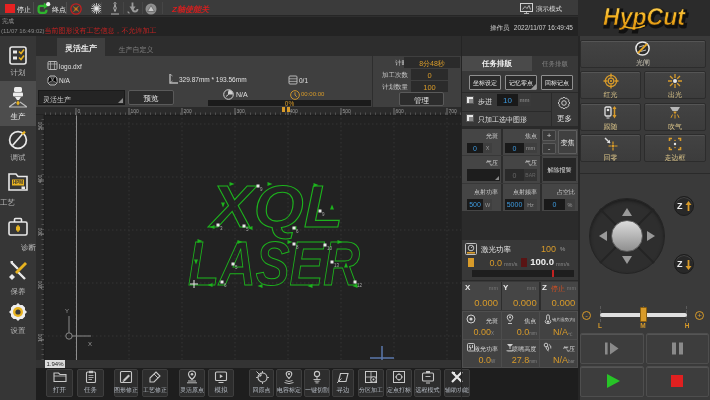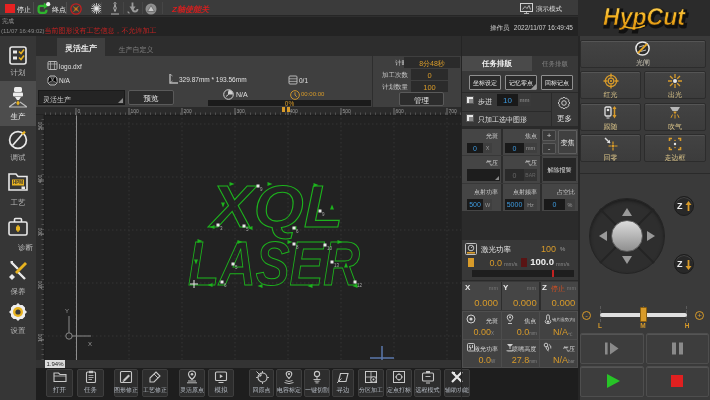--- a/index.html
+++ b/index.html
@@ -114,29 +114,29 @@
   <path d="M14.2 4.2 L17 1.6" stroke="#e8b320" stroke-width="2.2"></path>
 </svg>
 <div class="abs" style="left:0;top:153px;width:36px;text-align:center;font-size:7.5px;color:#b8b8b8;">调试</div>
 
 <svg class="abs" style="left:8px;top:171px;" width="20" height="21" viewBox="0 0 20 21">
   <path d="M1 3 H8 L10 5.5 H19 V19 H1 Z" fill="none" stroke="#e8e8e8" stroke-width="1.6"></path>
   <rect x="4" y="8.5" width="12" height="6" fill="#e8b320"></rect>
   <text x="5" y="13.4" font-size="4.5" font-weight="bold" fill="#333">HPM</text>
   <rect x="13.5" y="15.5" width="3.5" height="2.5" fill="#e8e8e8"></rect>
 </svg>
-<div class="abs" style="left:0;top:198px;width:36px;text-align:center;font-size:7.5px;color:#b8b8b8;">工艺</div>
+<div class="abs" style="left:0;top:198px;width:36px;text-align:left;font-size:7.5px;color:#b8b8b8;">工艺</div>
 
 <svg class="abs" style="left:8px;top:217px;" width="20" height="20" viewBox="0 0 20 20">
   <rect x="1" y="5" width="18" height="13" rx="1.5" fill="none" stroke="#e8e8e8" stroke-width="1.6"></rect>
   <path d="M6.5 5 V2.5 Q6.5 1.5 7.5 1.5 H12.5 Q13.5 1.5 13.5 2.5 V5" fill="none" stroke="#e8e8e8" stroke-width="1.6"></path>
   <rect x="8" y="9.5" width="4" height="4" fill="#e8b320"></rect>
   <rect x="9.2" y="8.2" width="1.6" height="6.6" fill="#e8b320"></rect>
 </svg>
-<div class="abs" style="left:0;top:243px;width:36px;text-align:left;font-size:7.5px;color:#b8b8b8;padding-left:18px;">诊断</div>
+<div class="abs" style="left:0;top:243px;width:36px;text-align:right;font-size:7.5px;color:#b8b8b8;">诊断</div>
 
 <svg class="abs" style="left:8px;top:260px;" width="20" height="21" viewBox="0 0 20 21">
   <path d="M3 2 L10 9 M10 12 L17 19" stroke="#e8e8e8" stroke-width="2.4"></path>
   <path d="M2 1 L5 1 L5 4 Z" fill="#e8e8e8"></path>
   <path d="M17 2 L19 4 L9 14 L7 12 Z" fill="#e8b320"></path>
   <path d="M4 14 L7 17 L4 20 L1 17 Z" fill="#e8e8e8"></path>
 </svg>
 <div class="abs" style="left:0;top:287px;width:36px;text-align:center;font-size:7.5px;color:#b8b8b8;">保养</div>
 
 <svg class="abs" style="left:8px;top:302px;" width="20" height="20" viewBox="0 0 20 20">

